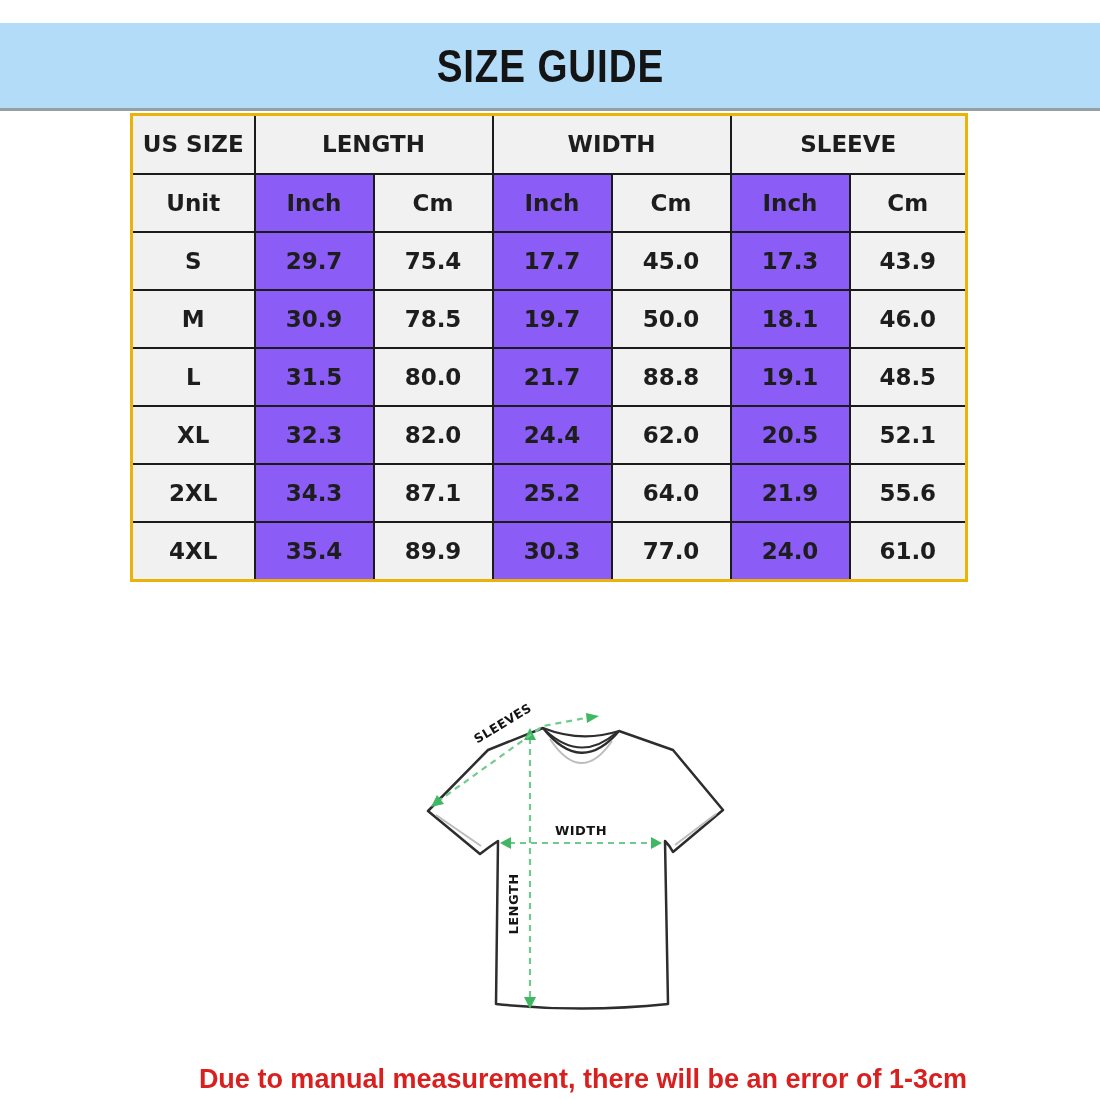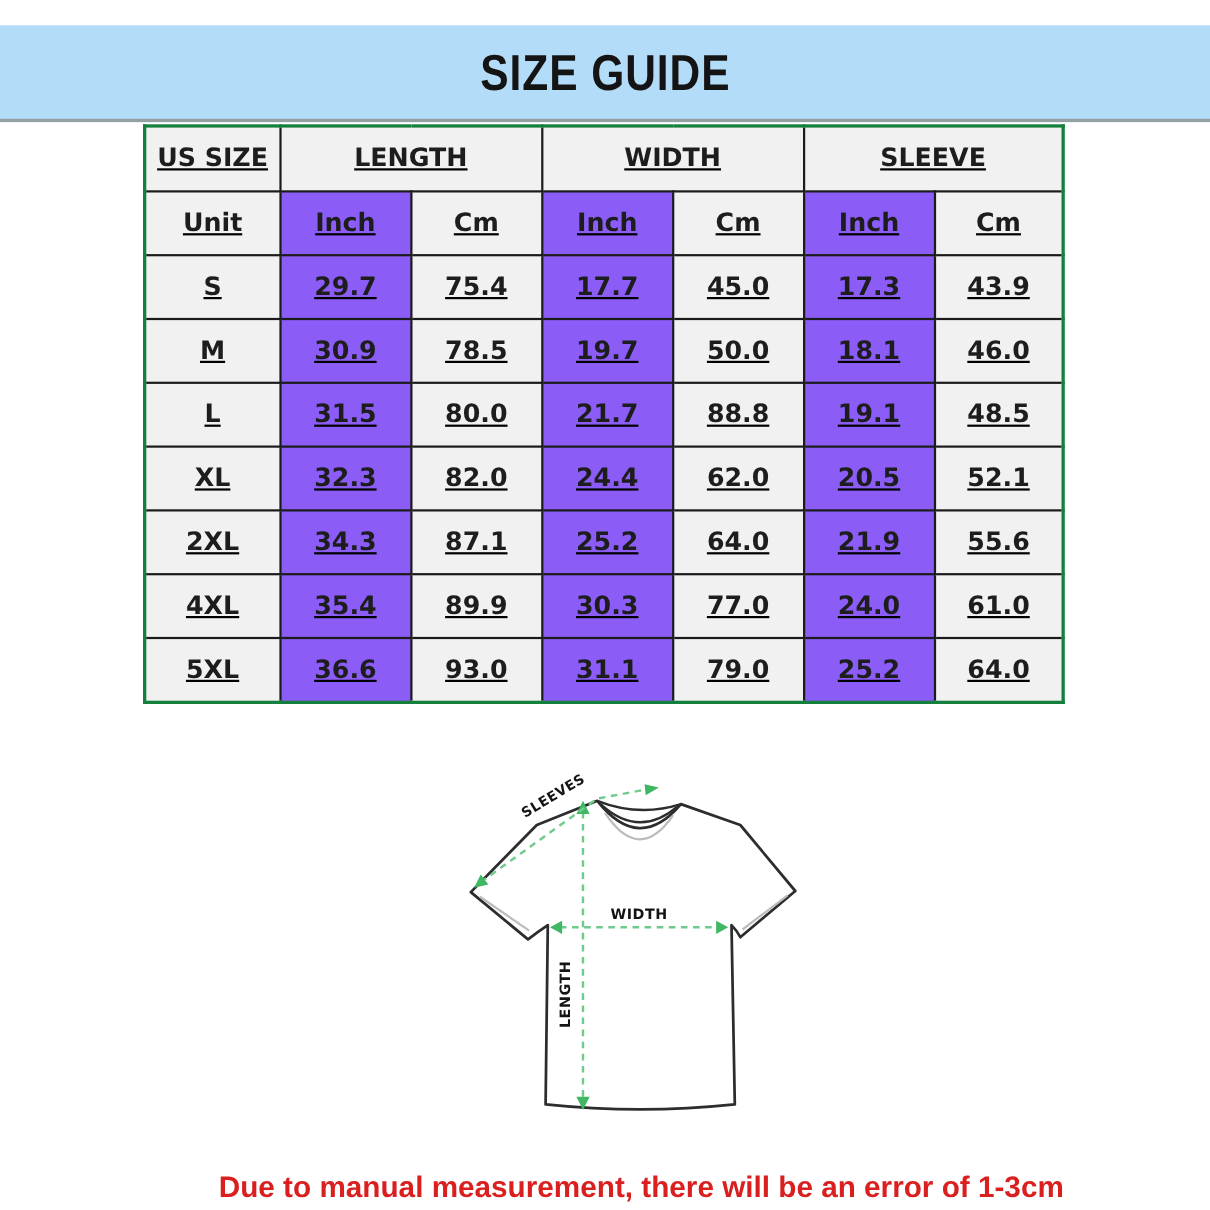--- a/index.html
+++ b/index.html
@@ -14,23 +14,22 @@
   .titlebar .title{
     margin:0;font-size:46px;font-weight:800;color:#141414;
     letter-spacing:1px;transform:scaleX(.84);white-space:nowrap;
     font-family:"Liberation Sans",sans-serif;
   }
 
   
   table.size-table{
     position:absolute;left:130px;top:113px;width:838px;
     border-collapse:collapse;table-layout:fixed;
-    border:3px solid #15803d;
+    border:3px solid #eab308;
     font-family:"DejaVu Sans",sans-serif;
-    text-decoration:underline;
   }
   .size-table th,.size-table td{
     border:2.5px solid #1b1b1b;
     text-align:center;vertical-align:middle;
     font-weight:700;font-size:23px;color:#1d1d1d;
     height:56px;padding:0;line-height:1;
   }
   .size-table tr.grp th{height:57px;}
   .g{background:#f1f1f1;}
   .w{background:#8b5cf6;}
@@ -126,29 +125,20 @@
     </tr>
     <tr>
       <td class="g">4XL</td>
       <td class="w">35.4</td>
       <td class="g">89.9</td>
       <td class="w">30.3</td>
       <td class="g">77.0</td>
       <td class="w">24.0</td>
       <td class="g">61.0</td>
     </tr>
-    <tr>
-      <td class="g">5XL</td>
-      <td class="w">36.6</td>
-      <td class="g">93.0</td>
-      <td class="w">31.1</td>
-      <td class="g">79.0</td>
-      <td class="w">25.2</td>
-      <td class="g">64.0</td>
-    </tr>
   </tbody>
 </table>
 
 <svg class="tshirt" viewBox="0 0 312 350">
 
   <path d="M120,42 L65,64 L5,125 L57,168 Q66,161 75,155 L73,318 Q159,327 245,318 L242,155 Q247,160 250,166 L300,124 L250,64 L196,45 Q158,90 120,42 Z" fill="#ffffff" stroke="#2d2d2d" stroke-width="2.5" stroke-linejoin="round"></path>
 
   <path d="M120,42 Q158,57 196,45" fill="none" stroke="#2d2d2d" stroke-width="2.2"></path>
   <path d="M123,45 Q158,77 193,47" fill="none" stroke="#2d2d2d" stroke-width="2"></path>
   <path d="M127,53 Q158,100 189,55" fill="none" stroke="#bcbcbc" stroke-width="2"></path>

